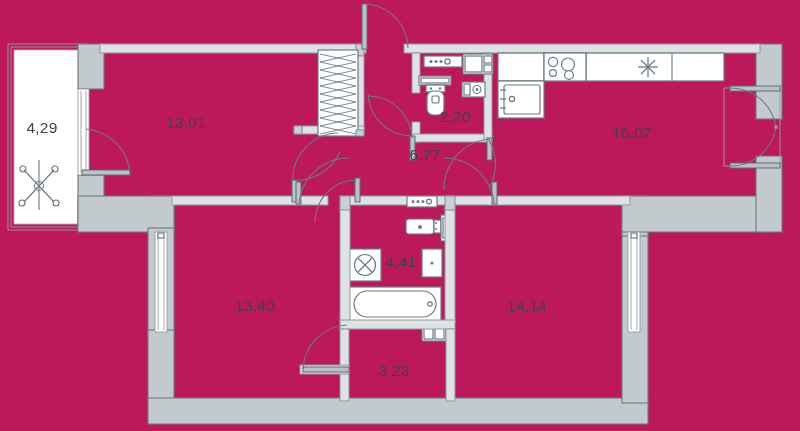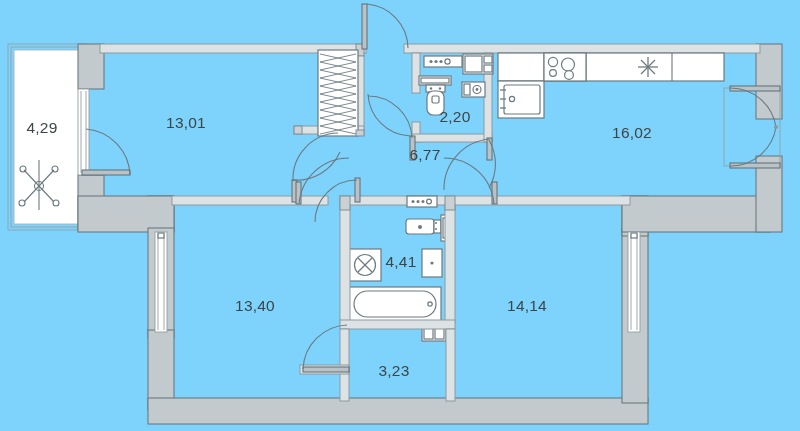--- a/index.html
+++ b/index.html
@@ -1,21 +1,21 @@
 <!DOCTYPE html>
 <html><head>
 <meta charset="utf-8">
 <title>Floor Plan</title>
 <style>
   html,body{margin:0;padding:0;background:#ffffff;}
   body{
     font-family:"Liberation Sans", sans-serif;
     width:800px;height:431px;overflow:hidden;
   }
-  #plan-root{position:relative;width:800px;height:431px;background:#7dd3fc;}
+  #plan-root{position:relative;width:800px;height:431px;background:#be185d;}
   #plan-svg{display:block;width:800px;height:431px;}
   .area-label{
     font-family:"Liberation Sans", sans-serif;
     font-size:15.5px;
     fill:#3d4547;
     text-anchor:middle;
     dominant-baseline:middle;
     letter-spacing:0.2px;
   }
 </style>

